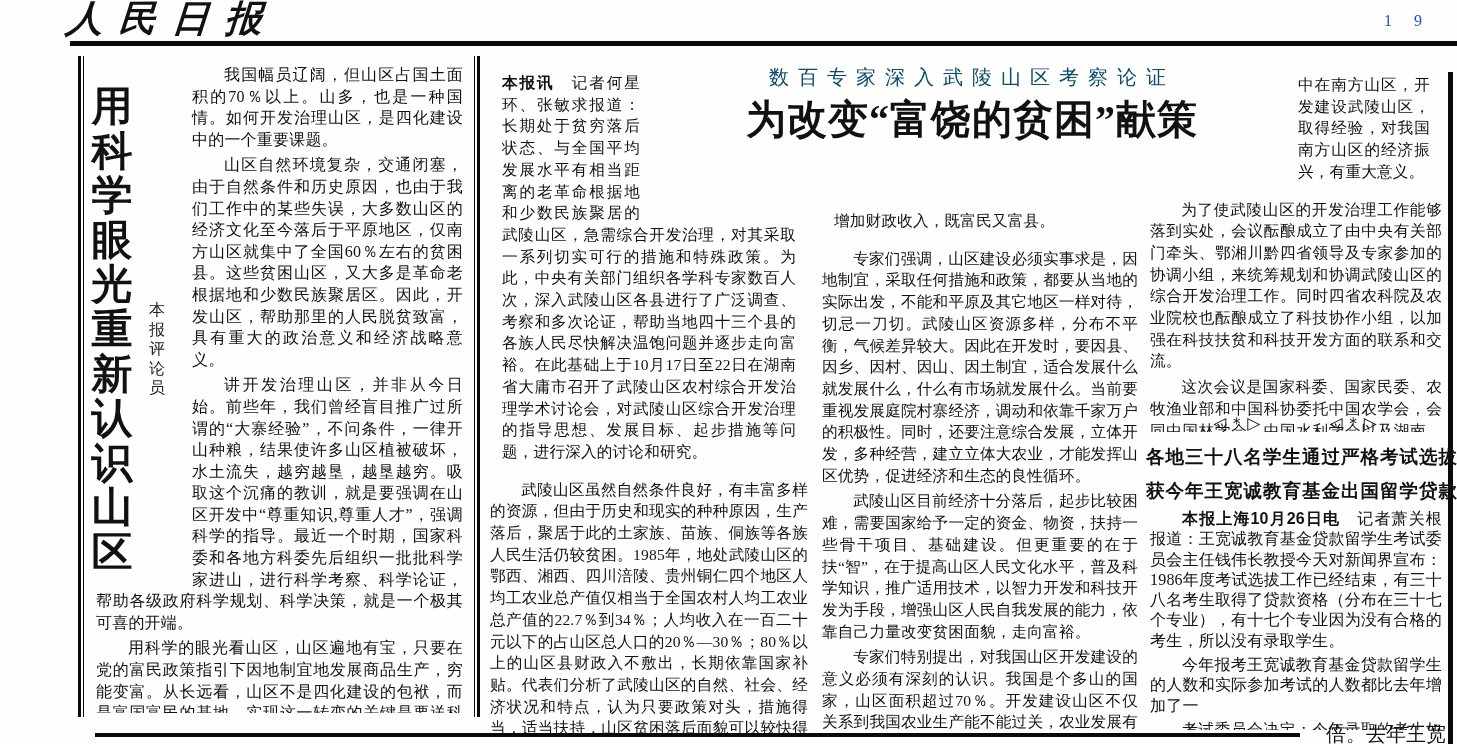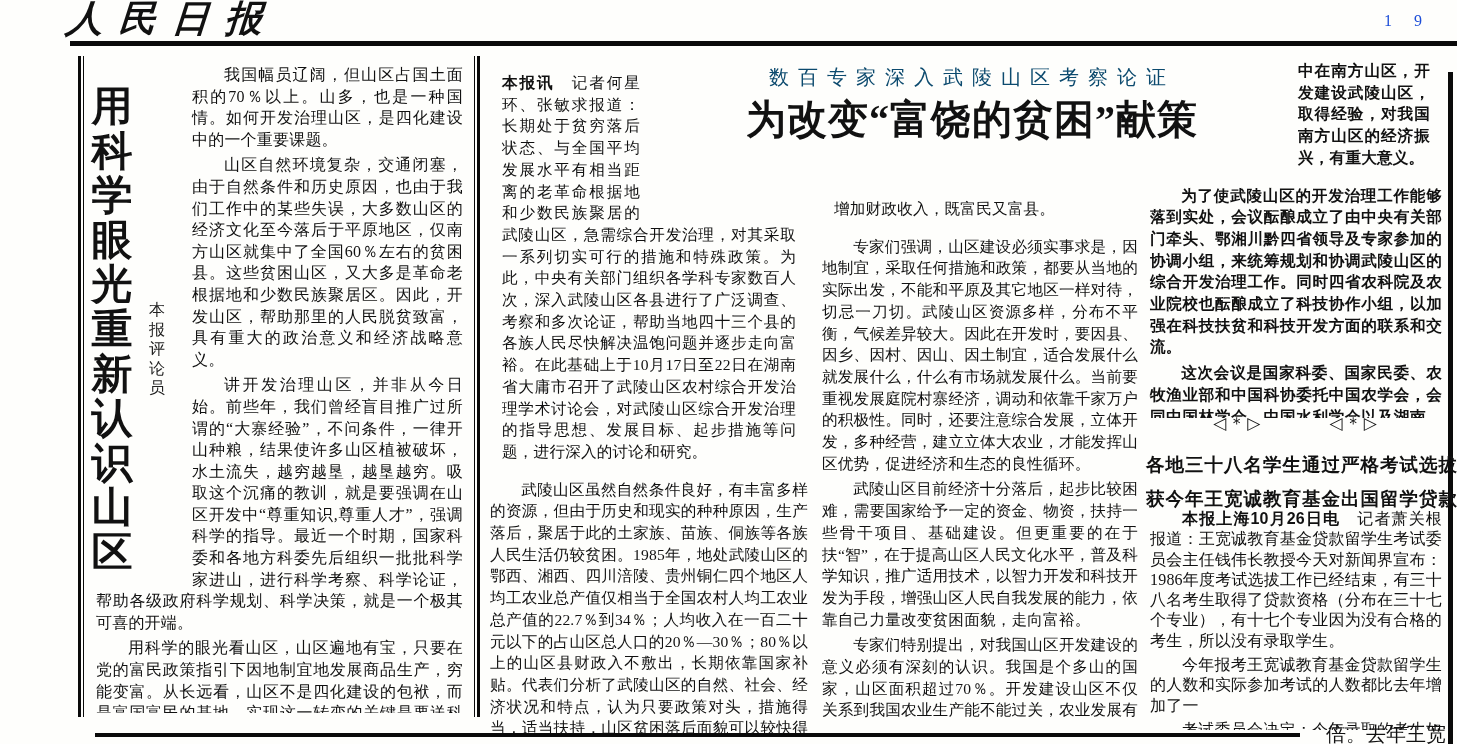--- a/index.html
+++ b/index.html
@@ -37,31 +37,31 @@
 
   
   .headline-block{left:672px;top:64px;width:600px;text-align:center;}
   .kicker{font-size:20px;letter-spacing:9px;color:#0c4a6e;white-space:nowrap;}
   .main-headline{margin-top:1px;font-size:40px;font-weight:700;letter-spacing:1px;white-space:nowrap;}
 
   
   .col{font-size:15.6px;line-height:21.7px;text-align:justify;overflow:hidden;letter-spacing:.2px;}
   .colA{left:486px;top:56px;width:326px;height:680px;}
   .spacer-right{float:right;width:172px;height:150px;}
-  .colB{left:818px;top:182px;width:324px;height:542px;}
-  .colC{left:1146px;top:44px;width:300px;height:374px;font-weight:bold;}
+  .colB{left:818px;top:194px;width:324px;height:542px;}
+  .colC{left:1146px;top:58px;width:300px;height:374px;}
   .spacer-left{float:left;width:152px;height:140px;}
 
   
   .ornaments{left:1146px;top:412px;width:300px;display:flex;justify-content:space-evenly;
              font-size:17px;letter-spacing:2px;}
 
   
   .a2-head{left:1146px;top:440px;width:300px;text-align:center;font-weight:700;
-           font-size:18.5px;line-height:34px;letter-spacing:1px;white-space:nowrap;margin-top:8px;}
+           font-size:18.5px;line-height:34px;letter-spacing:1px;white-space:nowrap;}
   .a2-body{left:1146px;top:505px;width:300px;height:225px;font-size:16px;line-height:20.3px;
            text-align:justify;overflow:hidden;letter-spacing:.2px;}
   .overflow-frag{left:1306px;top:721px;width:140px;font-size:20px;text-align:right;}
 </style>
 </head>
 <body>
 
 <div class="page">
 
   <div class="abs masthead">人民日报</div>

